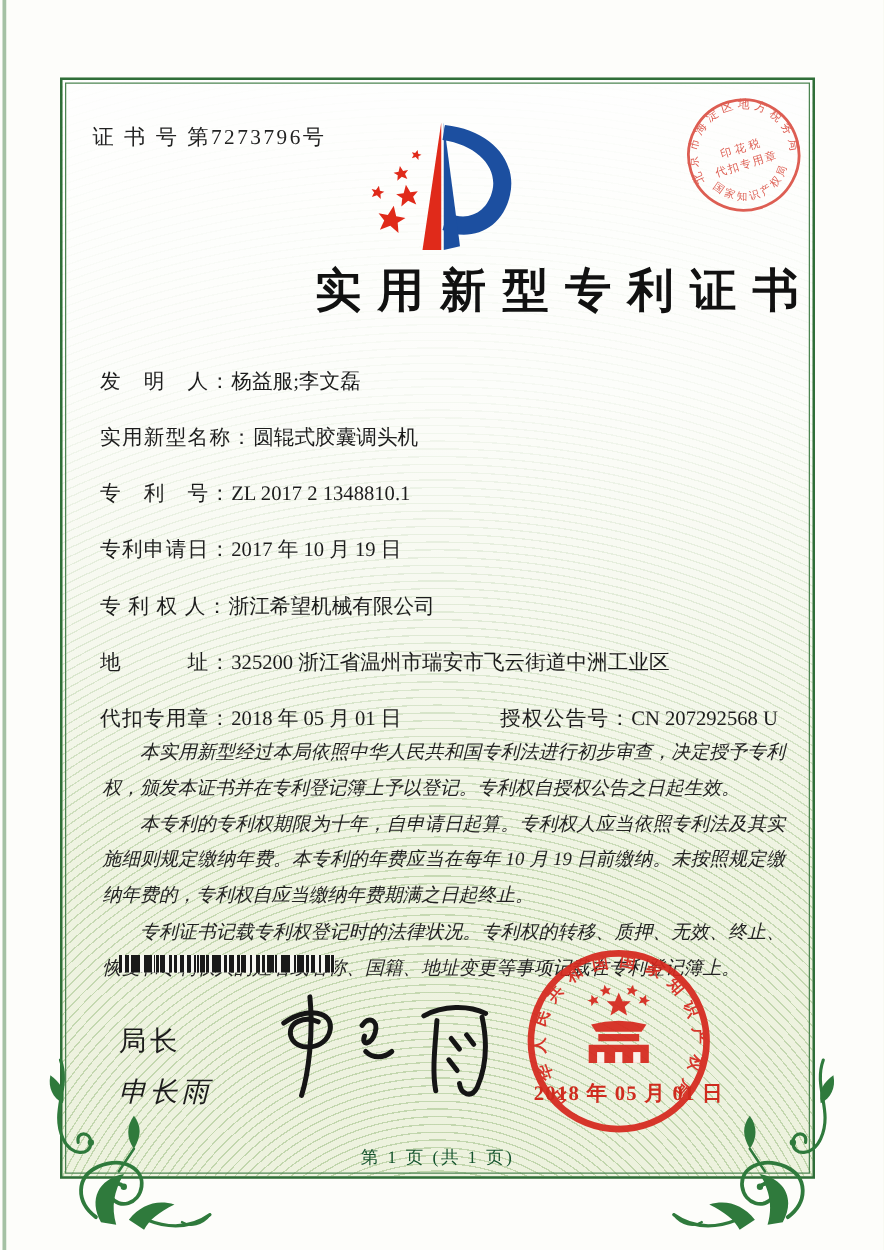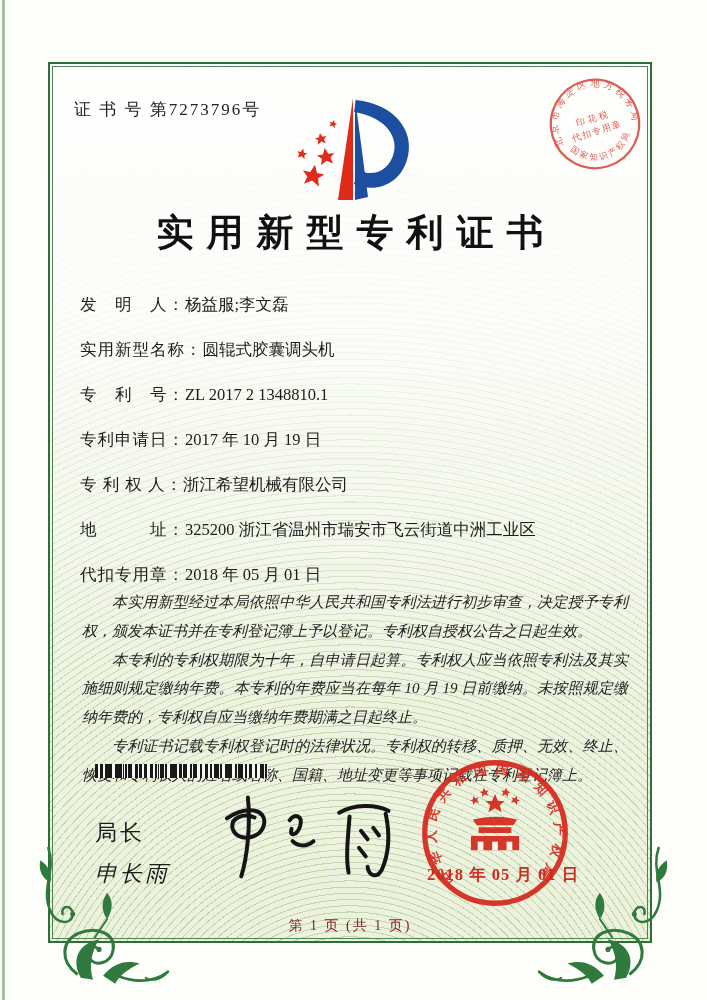--- a/index.html
+++ b/index.html
@@ -36,21 +36,21 @@
     position:absolute; left:74px; top:98px;
     font-size:17px; letter-spacing:2px; color:#222;
   }
   .logo { position:absolute; left:280px; top:93px; width:150px; height:114px; }
   .tax-stamp {
     position:absolute; left:548px; top:77px; width:94px; height:94px;
     transform:rotate(-17deg); opacity:.85;
   }
   .title {
     position:absolute; left:48px; top:208px; width:604px;
-    text-align:center; font-size:37px; font-weight:700;
+    text-align:right; font-size:37px; font-weight:700;
     letter-spacing:13px; text-indent:13px; color:#111;
   }
   
   .fields { position:absolute; left:80px; top:294px; width:552px; font-size:16.5px; }
   .field-row { height:45px; white-space:nowrap; }
   .field-row .lab { letter-spacing:1px; }
   .field-row.two-col { position:relative; }
   .field-row.two-col .col-right { position:absolute; left:320px; top:0; }
   
   .body-text {
@@ -72,21 +72,21 @@
   .director .name { margin-top:11px;font-style:italic; }
   .signature { position:absolute; left:198px; top:788px; width:210px; height:95px; }
   .seal { position:absolute; left:418px; top:756px; width:154px; height:154px; opacity:.93; }
   .seal-date {
     position:absolute; left:427px; top:864px; width:160px;
     font-size:16.5px; color:#cf2b1e; letter-spacing:1px; font-weight:700;
     white-space:nowrap;
   }
   .footer {
     position:absolute; left:48px; top:917px; width:604px;
-    text-align:center; font-size:14px; letter-spacing:2px; color:#7f1d1d;
+    text-align:center; font-size:14px; letter-spacing:2px; color:#14532d;
   }
   .ornament { position:absolute; width:152px; height:152px; }
   .ornament.left  { left:20px;  top:844px; }
   .ornament.right { left:535px; top:844px; transform:scaleX(-1); }
 </style>
 </head>
 <body>
 
 
 
@@ -150,20 +150,23 @@
   </div>
   <div class="field-row">
     <span class="lab">专 利 权 人：</span><span class="val">浙江希望机械有限公司</span>
   </div>
   <div class="field-row">
     <span class="lab">地　　　址：</span><span class="val">325200 浙江省温州市瑞安市飞云街道中洲工业区</span>
   </div>
   <div class="field-row two-col">
     <span>
       <span class="lab">代扣专用章：</span><span class="val">2018 年 05 月 01 日</span>
+    </span>
+    <span class="col-right">
+      <span class="lab">授权公告号：</span><span class="val">CN 207292568 U</span>
     </span>
   </div>
 </div>
 
 <div class="body-text">
   <p>本实用新型经过本局依照中华人民共和国专利法进行初步审查，决定授予专利权，颁发本证书并在专利登记簿上予以登记。专利权自授权公告之日起生效。</p>
   <p>本专利的专利权期限为十年，自申请日起算。专利权人应当依照专利法及其实施细则规定缴纳年费。本专利的年费应当在每年 10 月 19 日前缴纳。未按照规定缴纳年费的，专利权自应当缴纳年费期满之日起终止。</p>
   <p>专利证书记载专利权登记时的法律状况。专利权的转移、质押、无效、终止、恢复和专利权人的姓名或名称、国籍、地址变更等事项记载在专利登记簿上。</p>
 </div>
 

